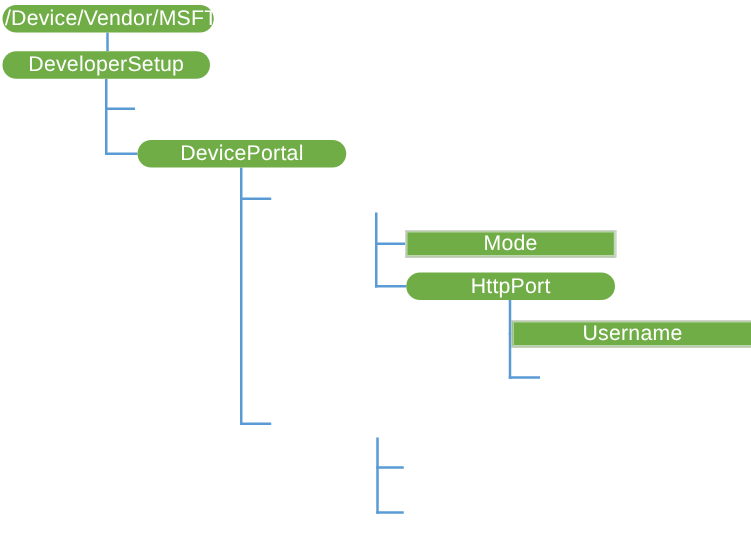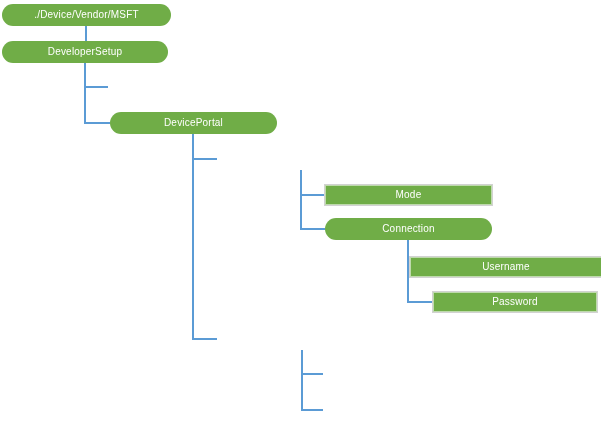--- a/index.html
+++ b/index.html
@@ -13,21 +13,21 @@
     width: 601px;
     height: 428px;
     background: var(--bg, #ffffff);
     overflow: hidden;
   }
   .node {
     position: absolute;
     box-sizing: border-box;
     background: var(--node-fill, #70AD47);
     color: var(--node-text, #ffffff);
-    font-size: 10px;
+    font-size: 17px;
     line-height: 20px;
     display: flex;
     align-items: center;
     justify-content: center;
     white-space: nowrap;
     letter-spacing: 0.2px;
   }
   .node.pill {
     border-radius: 11px;
   }
@@ -57,16 +57,15 @@
     <div class="connector" style="left: 407px; top: 240px; width: 2px; height: 63px;"></div>
     <div class="connector" style="left: 407px; top: 266px; width: 25px; height: 2px;"></div>
     <div class="connector" style="left: 407px; top: 301px; width: 25px; height: 2px;"></div>
     <div class="connector" style="left: 301px; top: 350px; width: 2px; height: 61px;"></div>
     <div class="connector" style="left: 301px; top: 373px; width: 22px; height: 2px;"></div>
     <div class="connector" style="left: 301px; top: 409px; width: 22px; height: 2px;"></div>
     <div class="node pill" style="left: 2px; top: 4px; width: 169px; height: 22px;">./Device/Vendor/MSFT</div>
     <div class="node pill" style="left: 2px; top: 41px; width: 166px; height: 22px;">DeveloperSetup</div>
     <div class="node pill" style="left: 110px; top: 112px; width: 167px; height: 22px;">DevicePortal</div>
     <div class="node rect" style="left: 324px; top: 184px; width: 169px; height: 22px;">Mode</div>
-    <div class="node pill" style="left: 325px; top: 218px; width: 167px; height: 22px;">Connection</div>
+    <div class="node pill" style="left: 325px; top: 218px; width: 167px; height: 22px;">HttpPort</div>
     <div class="node rect" style="left: 409px; top: 256px; width: 194px; height: 22px;">Username</div>
-    <div class="node rect" style="left: 432px; top: 291px; width: 166px; height: 22px;">Password</div>
   </div>
 
 </body></html>

